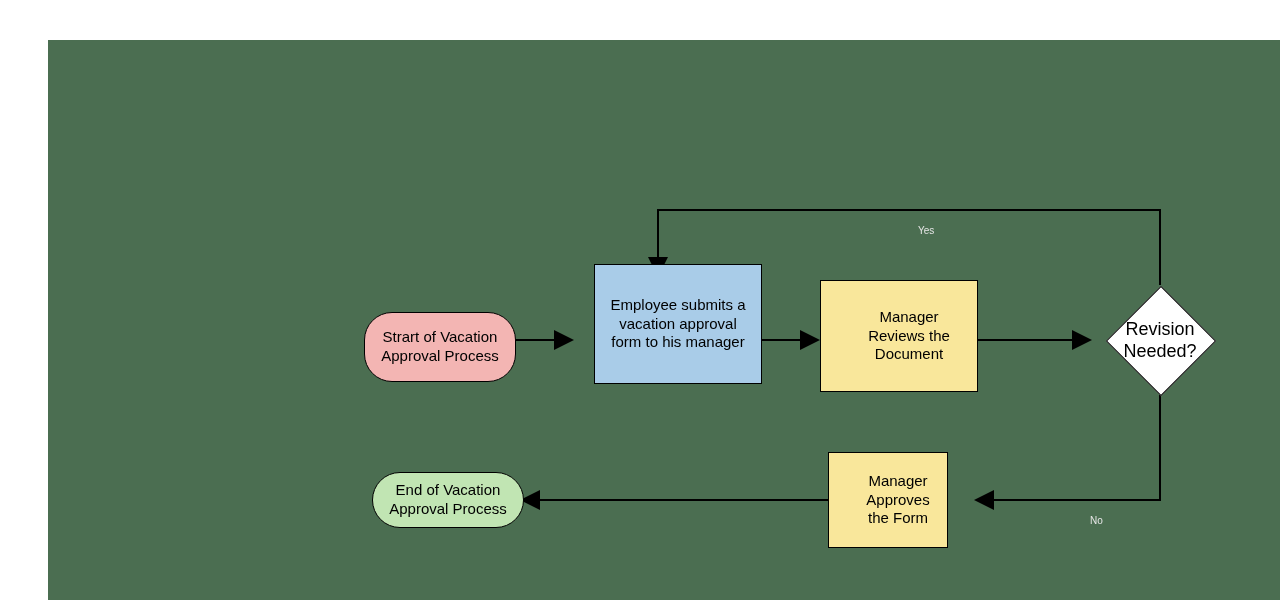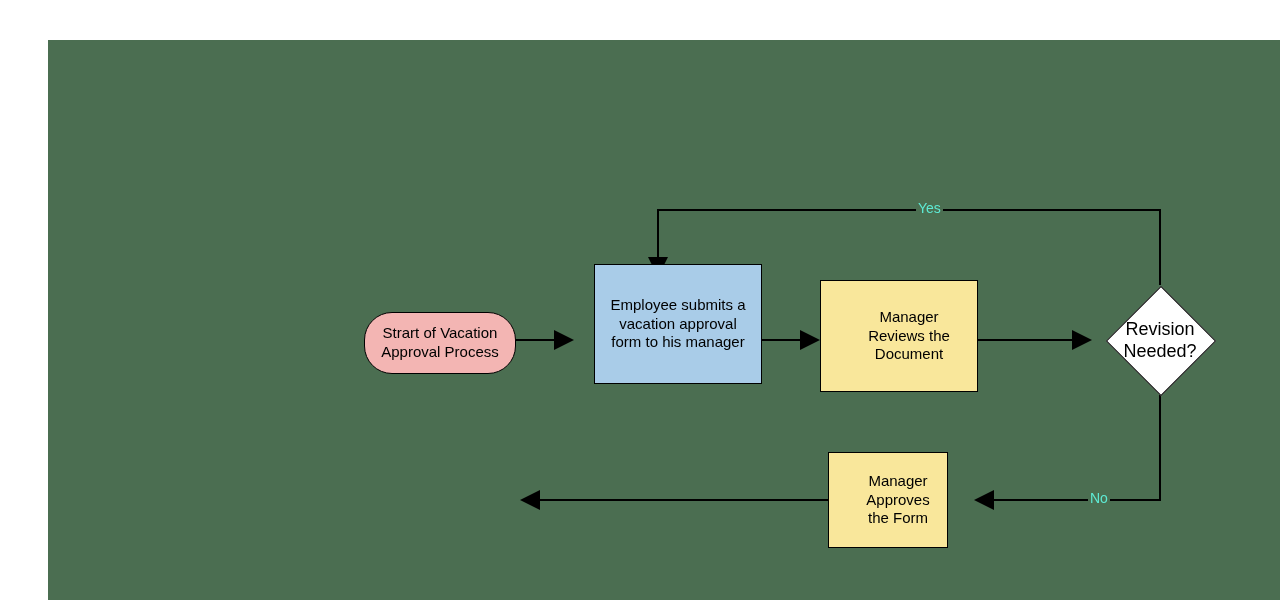--- a/index.html
+++ b/index.html
@@ -56,24 +56,25 @@
     display: flex;
     align-items: center;
     justify-content: center;
     text-align: center;
     font-size: 18px;
     line-height: 1.25;
     pointer-events: none;
   }
   .edge-label {
     position: absolute;
-    font-size: 14px;
+    font-size: 10px;
     background: #4b6e51;
     padding: 0 2px;
-    color: #5eead4;
+    color: #e5e5e5;
+    margin-top: 25px;
   }
   svg.connectors {
     position: absolute;
     left: 0;
     top: 0;
     width: 1232px;
     height: 560px;
     pointer-events: none;
   }
 </style>
@@ -95,38 +96,41 @@
 
     <line x1="930" y1="300" x2="1040" y2="300" stroke="#000" stroke-width="2" marker-end="url(#arrow)"></line>
 
     <polyline points="1112,245 1112,170 610,170 610,233" fill="none" stroke="#000" stroke-width="2" marker-end="url(#arrow)"></polyline>
 
     <polyline points="1112,355 1112,460 930,460" fill="none" stroke="#000" stroke-width="2" marker-end="url(#arrow)"></polyline>
 
     <line x1="780" y1="460" x2="476" y2="460" stroke="#000" stroke-width="2" marker-end="url(#arrow)"></line>
   </svg>
 
-  <div class="node terminator-start" style="left:316px; top:272px; width:152px; height:62px;">
+  <div class="node terminator-start" style="left:316px; top:272px; width:152px; height:70px;">
     <span>Strart of Vacation Approval Process</span>
   </div>
 
   <div class="node process-blue" style="left:526px; top:224px; width:168px; height:120px;margin-left:20px;">
     <span>Employee submits a vacation approval form to his manager</span>
   </div>
 
   <div class="node process-yellow" style="left:772px; top:240px; width:158px; height:112px;">
     <span>Manager Reviews the Document</span>
   </div>
 
   <div class="decision" style="left:1074px; top:262px; width:76px; height:76px;"></div>
   <div class="decision-label" style="left:1052px; top:270px; width:120px; height:60px;">
     <span>Revision Needed?</span>
   </div>
 
   <div class="node process-yellow" style="left:780px; top:412px; width:120px; height:96px;">
     <span>Manager Approves the Form</span>
   </div>
 
+  <div class="node terminator-end" style="left:324px; top:432px; width:152px; height:56px;">
+    <span>End of Vacation Approval Process</span>
+  </div>
 
   <div class="edge-label" style="left:868px; top:160px;">Yes</div>
   <div class="edge-label" style="left:1040px; top:450px;text-align:center;">No</div>
 
 </div>
 
 </body></html>

